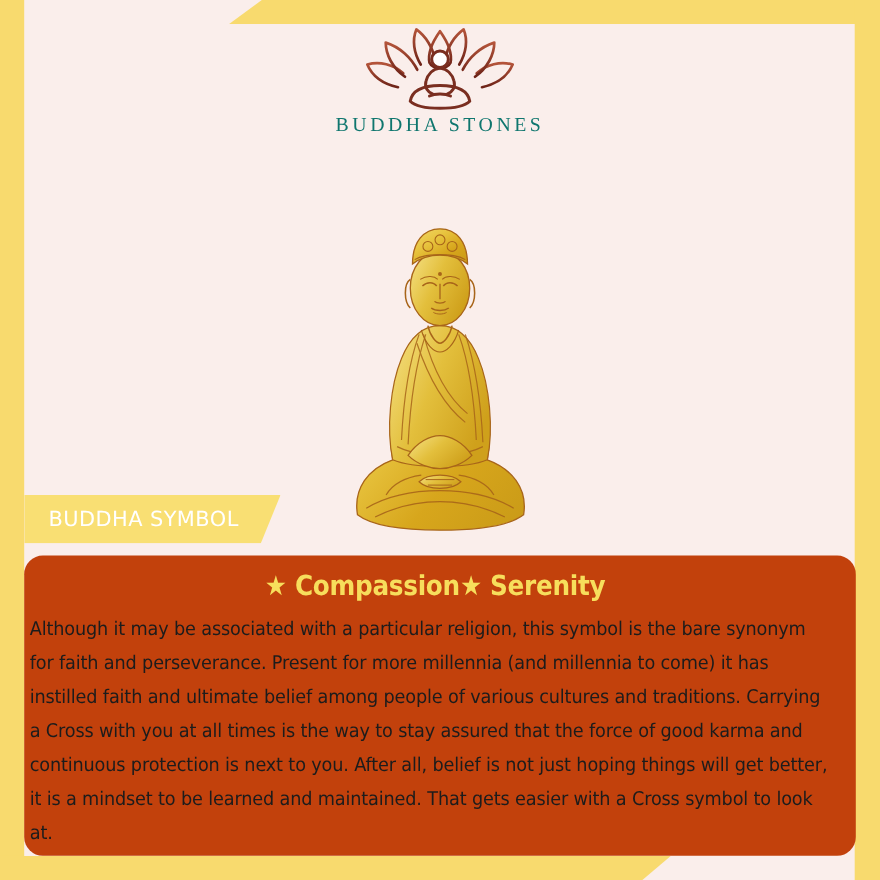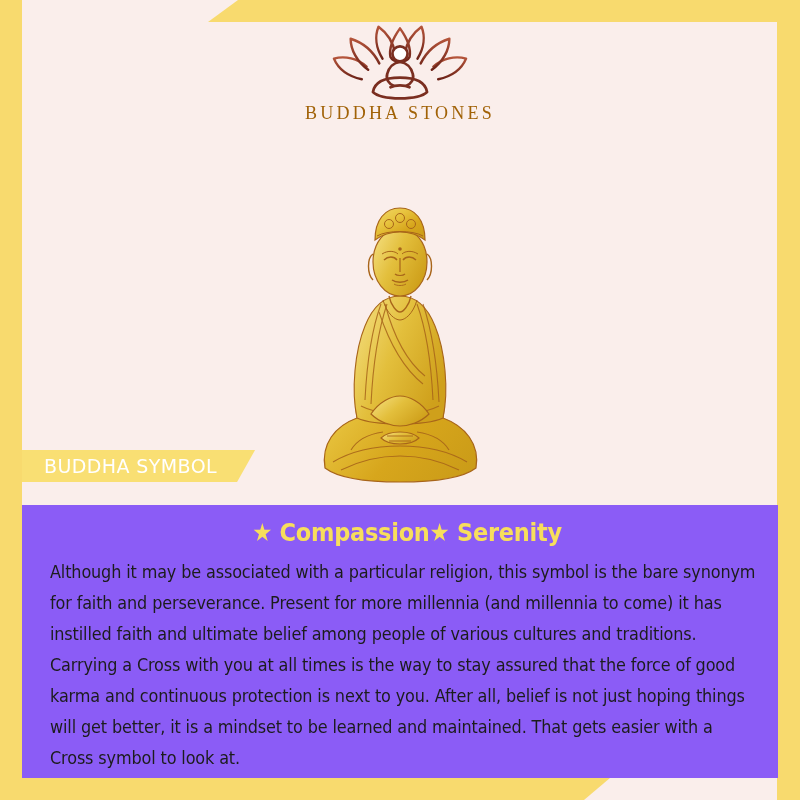--- a/index.html
+++ b/index.html
@@ -77,21 +77,21 @@
     width: 160px;
     height: 78px;
     display: block;
   }
 
   .logo-text {
     margin-top: 3px;
     font-family: "Liberation Serif", serif;
     font-size: 18px;
     letter-spacing: 3.2px;
-    color: #a16207;
+    color: #0f766e;
     white-space: nowrap;
   }
 
   
   .title-banner {
     position: absolute;
     top: 142px;
     left: 165px;
     width: 473px;
     height: 56px;
@@ -127,21 +127,21 @@
     width: 175px;
     height: 288px;
     display: block;
   }
 
   
   .ribbon {
     position: absolute;
     top: 450px;
     left: 22px;
-    height: 32px;
+    height: 44px;
     background: #f9df73;
     display: flex;
     align-items: center;
     padding: 0 38px 0 22px;
     clip-path: polygon(0 0, 100% 0, calc(100% - 18px) 100%, 0 100%);
   }
 
   .ribbon-label {
     font-family: "DejaVu Sans", sans-serif;
     font-size: 19px;
@@ -150,22 +150,23 @@
     white-space: nowrap;
   }
 
   
   .content-panel {
     position: absolute;
     top: 505px;
     left: 22px;
     width: 756px;
     height: 273px;
-    background: #8b5cf6;
-    padding: 8px 14px 0 28px;
+    background: #c2410c;
+    padding: 8px 14px 0 5px;
+    border-radius: 17px;
   }
 
   .sub-head {
     text-align: center;
     font-family: "DejaVu Sans", sans-serif;
     font-weight: bold;
     font-size: 25px;
     color: #f7de5c;
     letter-spacing: -0.3px;
     transform: scaleX(0.9);

